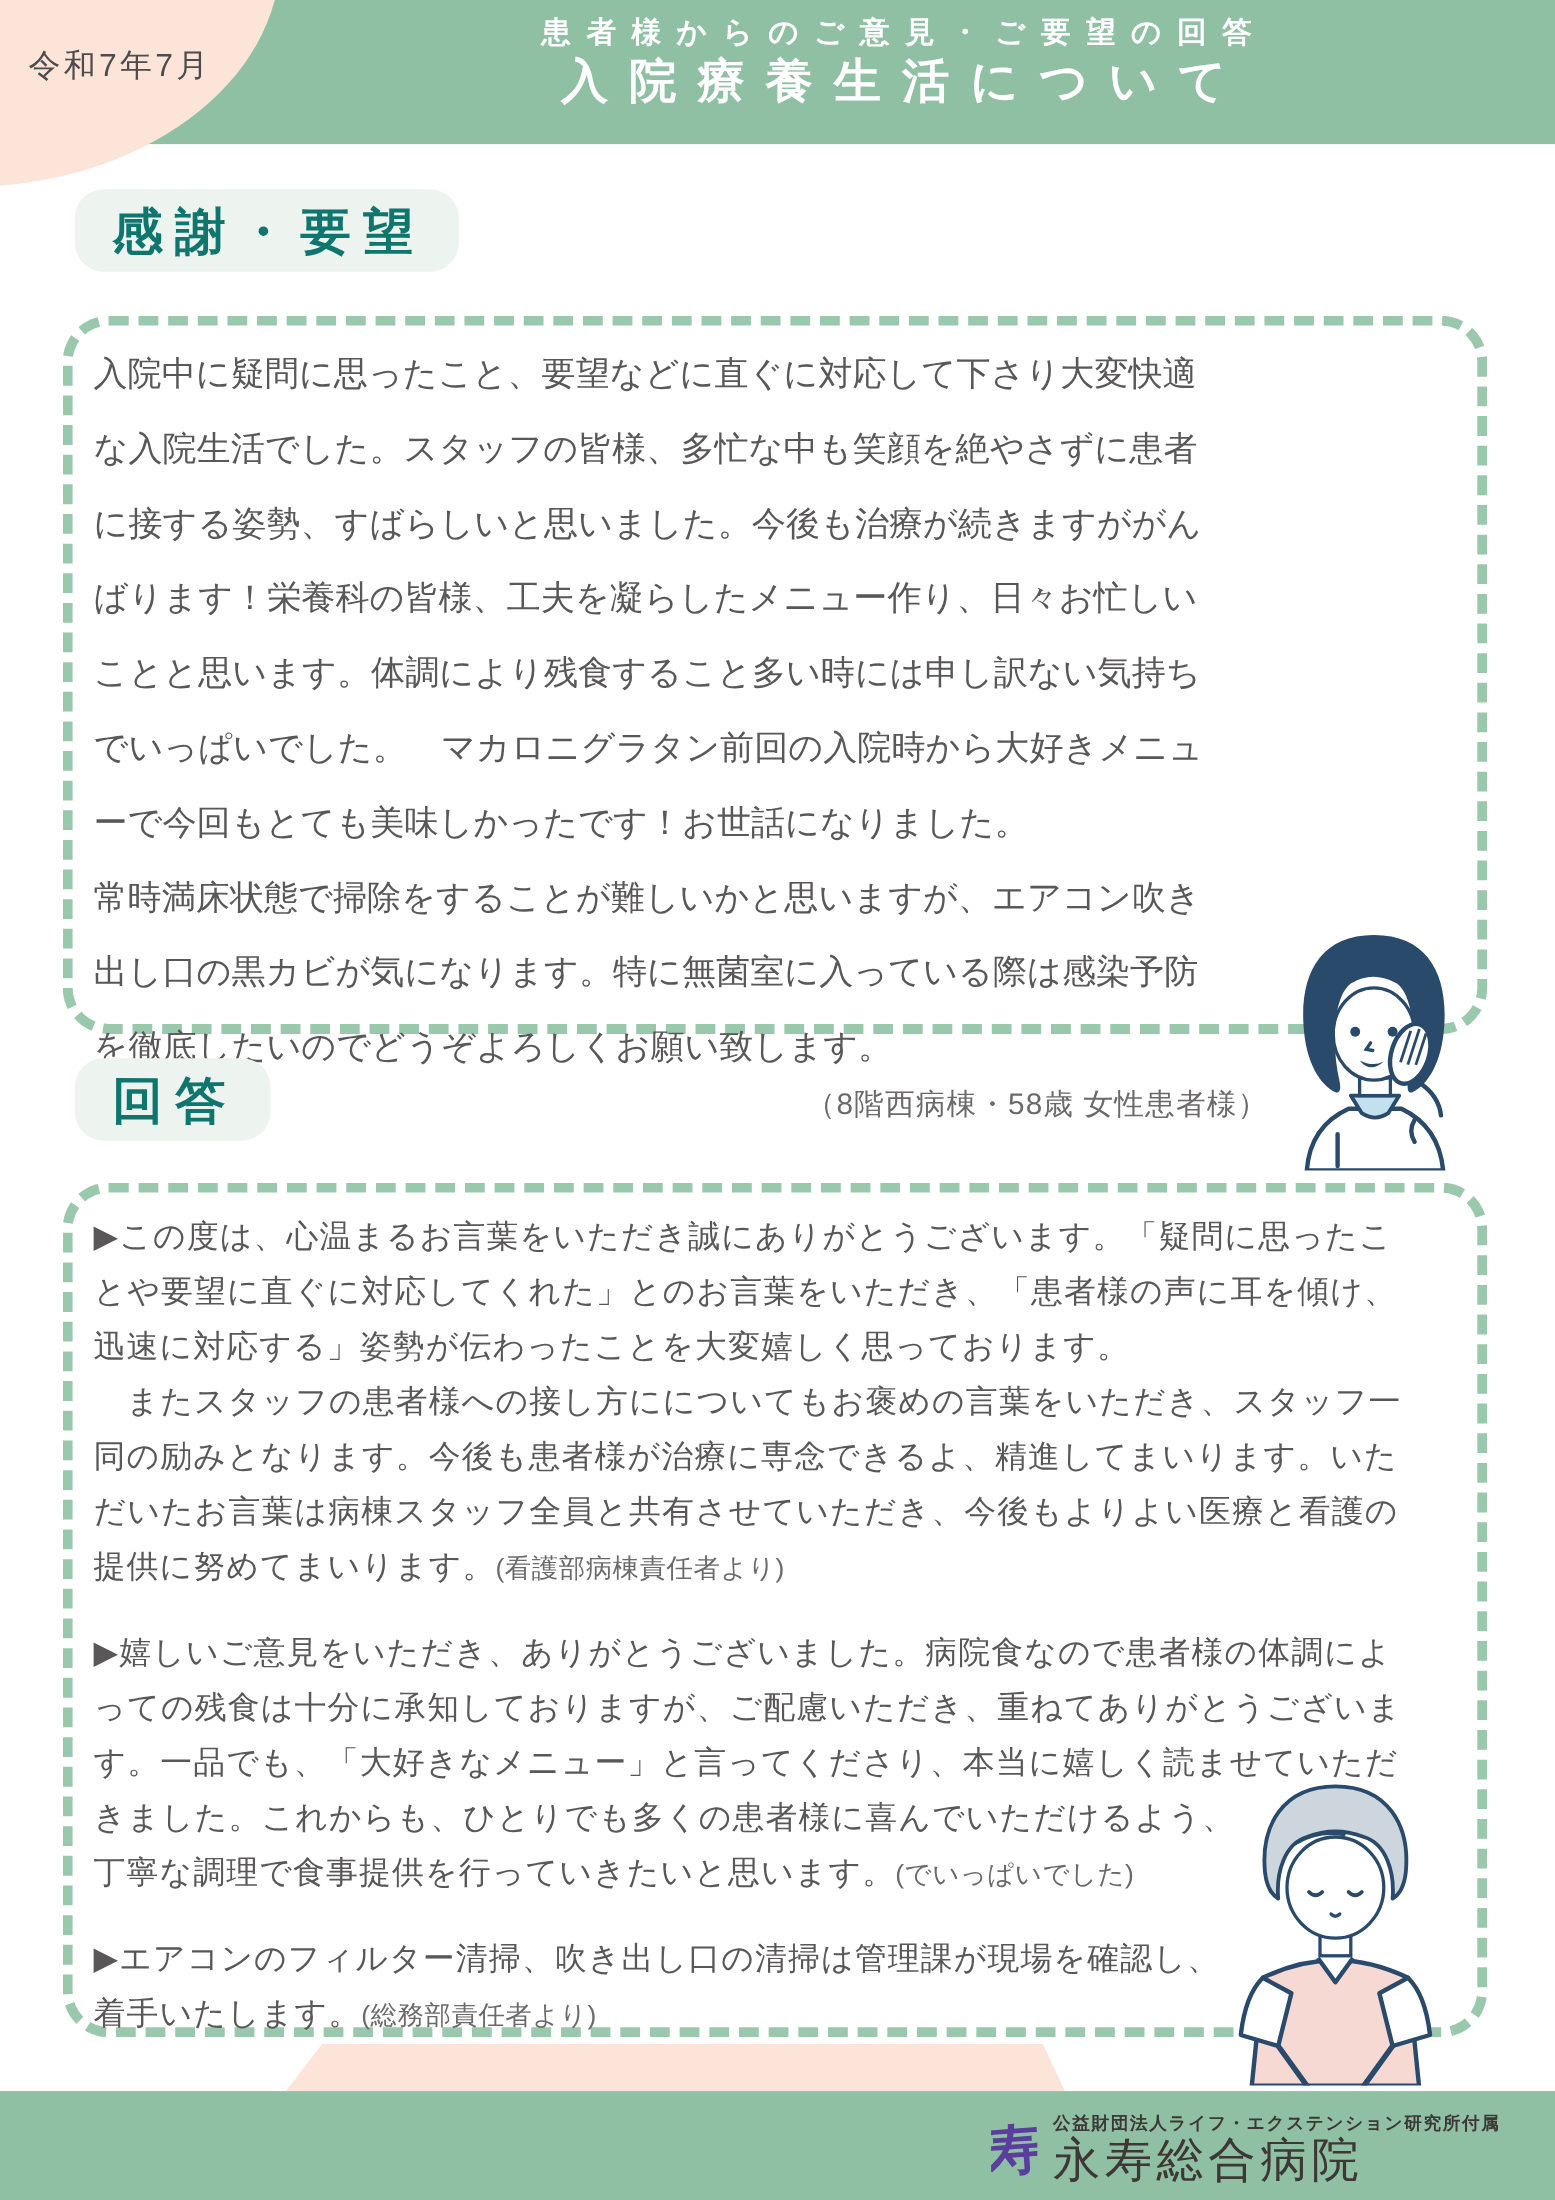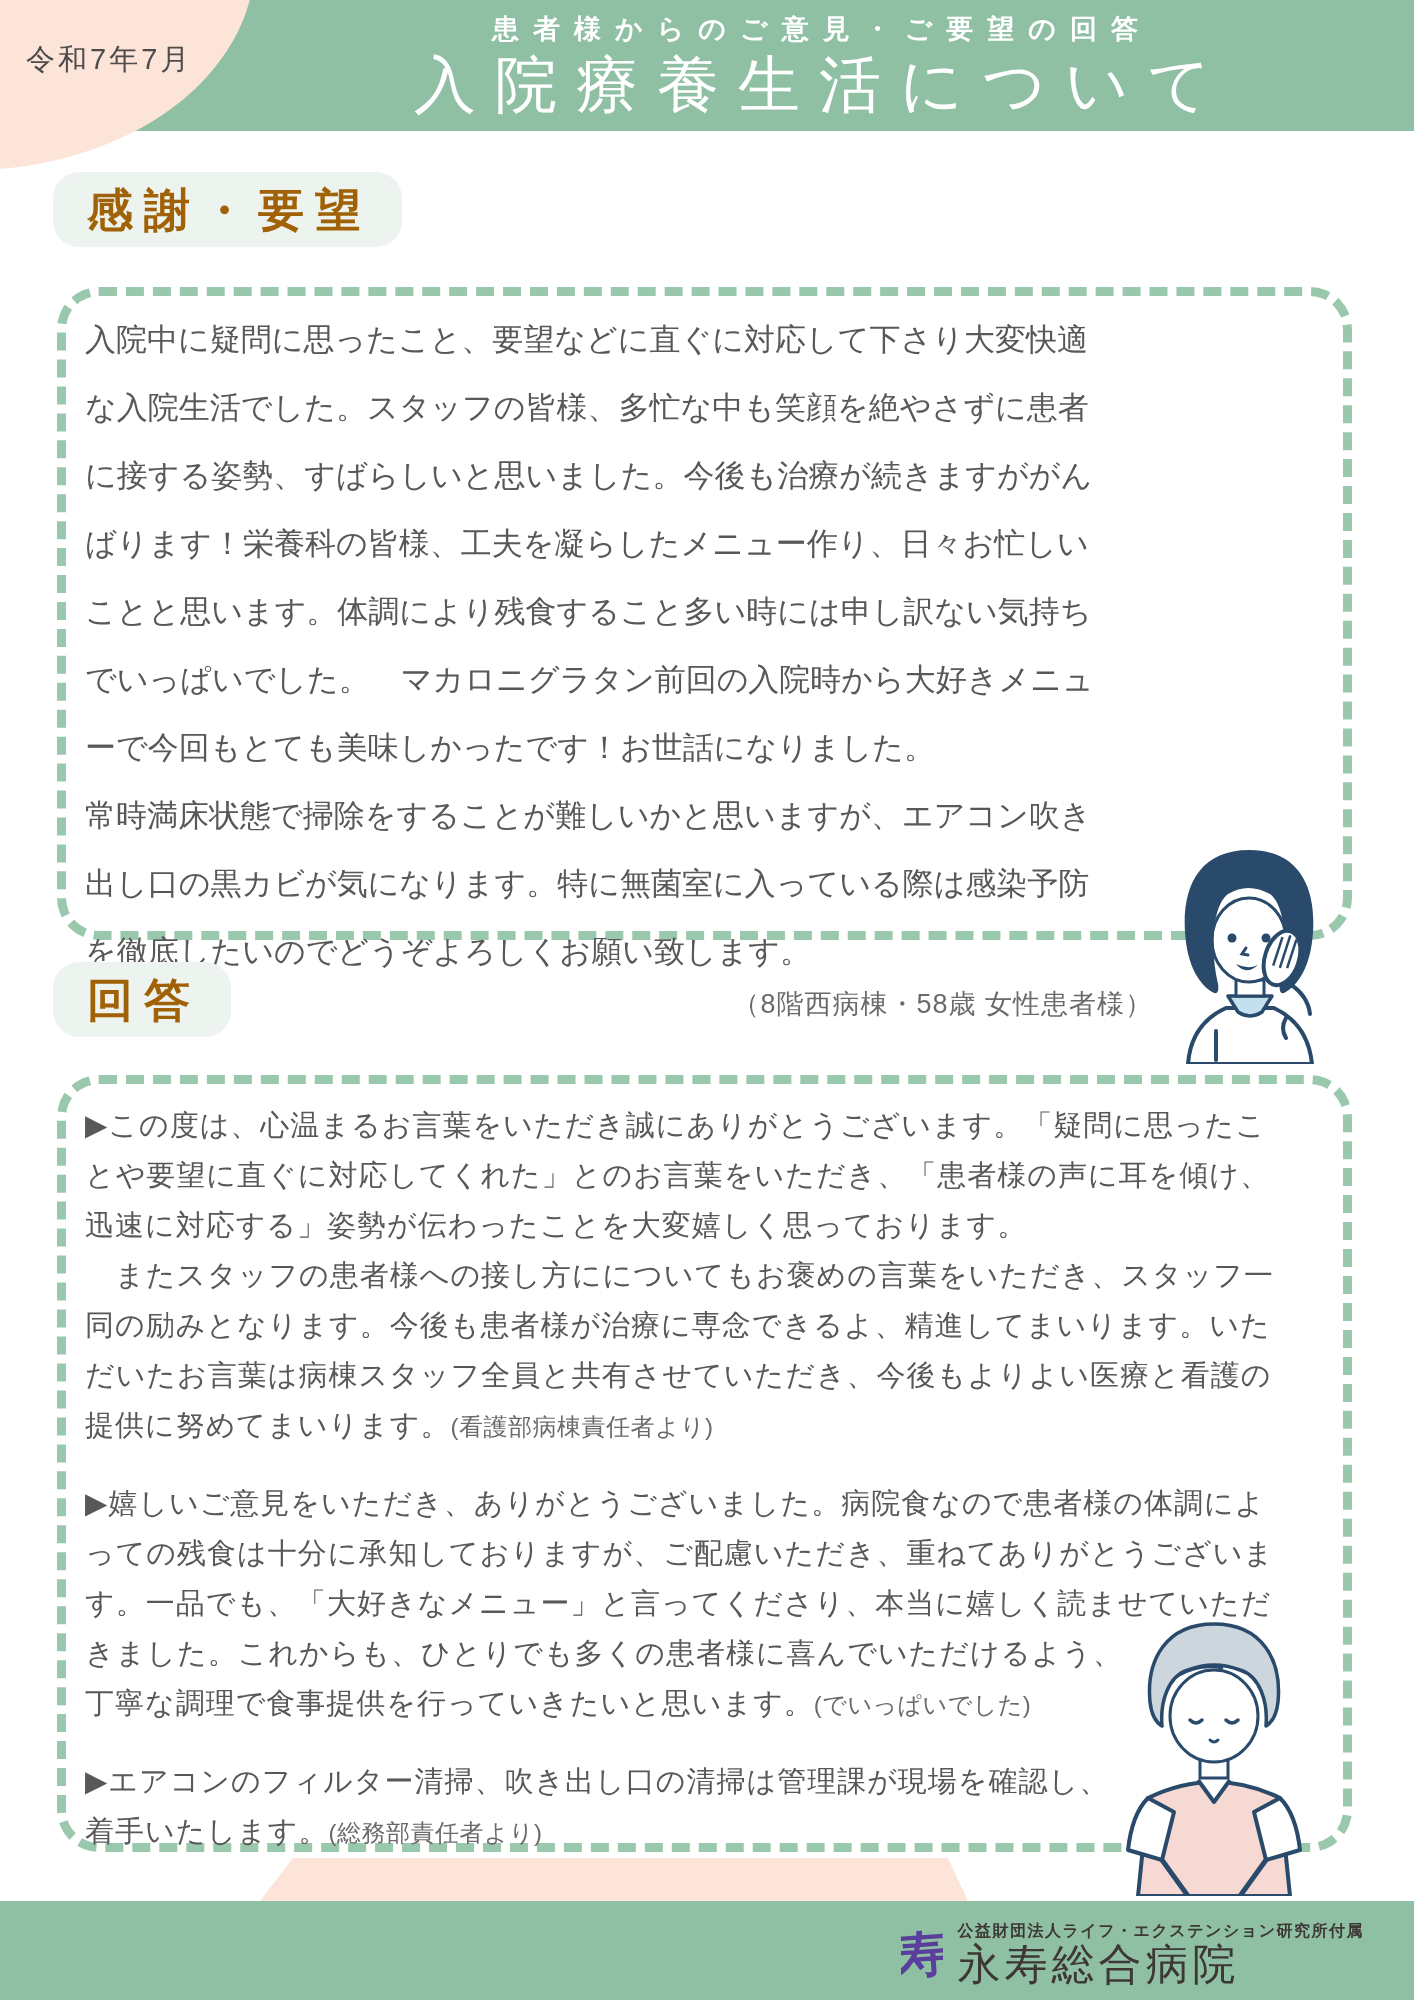--- a/index.html
+++ b/index.html
@@ -16,36 +16,36 @@
   }
   .header-inner{
     position:absolute; top:0; left:230px; right:0; height:131px;
     text-align:center; color:#ffffff;
   }
   .header-subtitle{
     margin-top:15px; font-size:27px; font-weight:700;
     letter-spacing:14px; line-height:1.1;
   }
   .header-title{
-    margin-top:6px; font-size:62px; font-weight:400;
+    margin-top:6px; font-size:43px; font-weight:700;
     letter-spacing:19px; line-height:1.1;
   }
   .pink-blob{
     position:absolute; left:-315px; top:-250px; width:570px; height:420px;
     background:#fce4d8; border-radius:50%;
   }
   .date-badge{
     position:absolute; left:26px; top:40px;
     font-size:29px; letter-spacing:3px; color:#4d4b4b;
   }
   
   .chip{
-    position:absolute; left:53px;
+    position:absolute; left:68px;
     background:#edf4f0; border-radius:26px;
-    color:#a16207; font-weight:700; font-size:46px;
+    color:#0f766e; font-weight:700; font-size:46px;
     letter-spacing:11px; padding:15px 30px 14px 34px; line-height:1;
   }
   .chip-feedback{ top:172px; }
   .chip-answer{ top:962px; }
   
   .dash-box{
     position:absolute; left:57px; width:1295px; box-sizing:border-box;
     border:9px dashed #9ac8ad; border-radius:42px; background:#ffffff;
   }
   .box-feedback{ top:287px; height:653px; padding:10px 40px 0 19px; }

